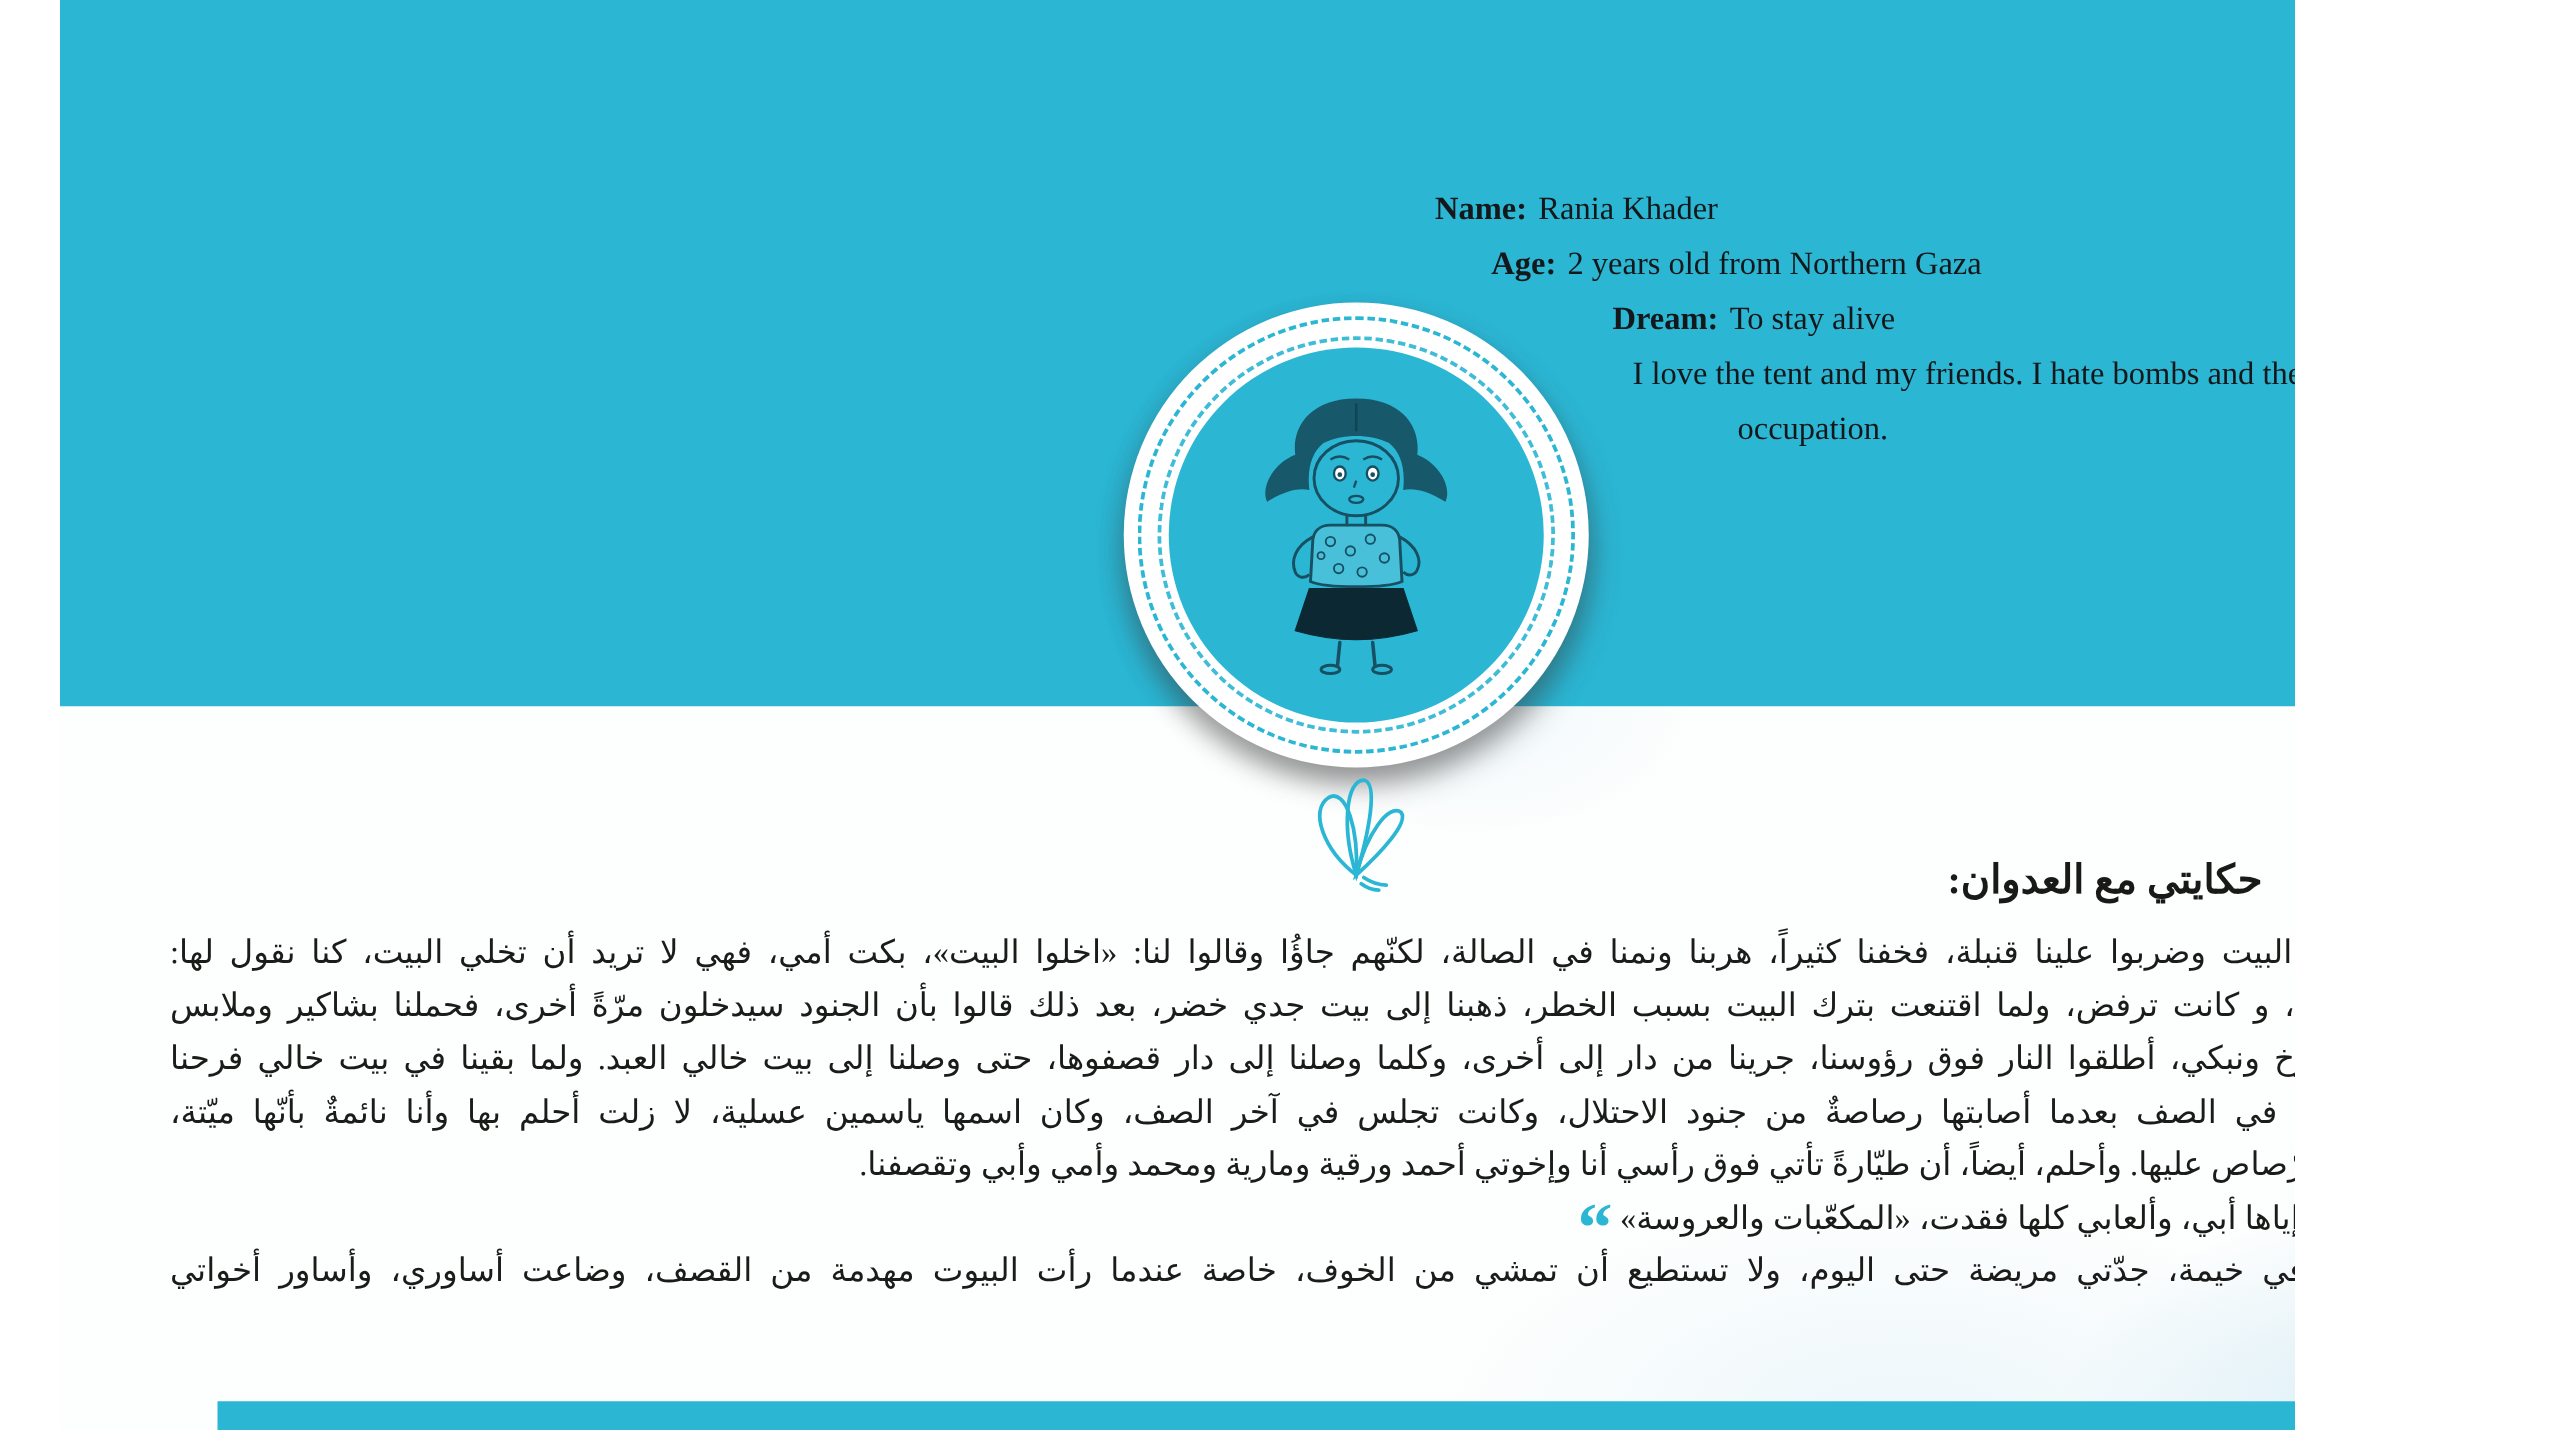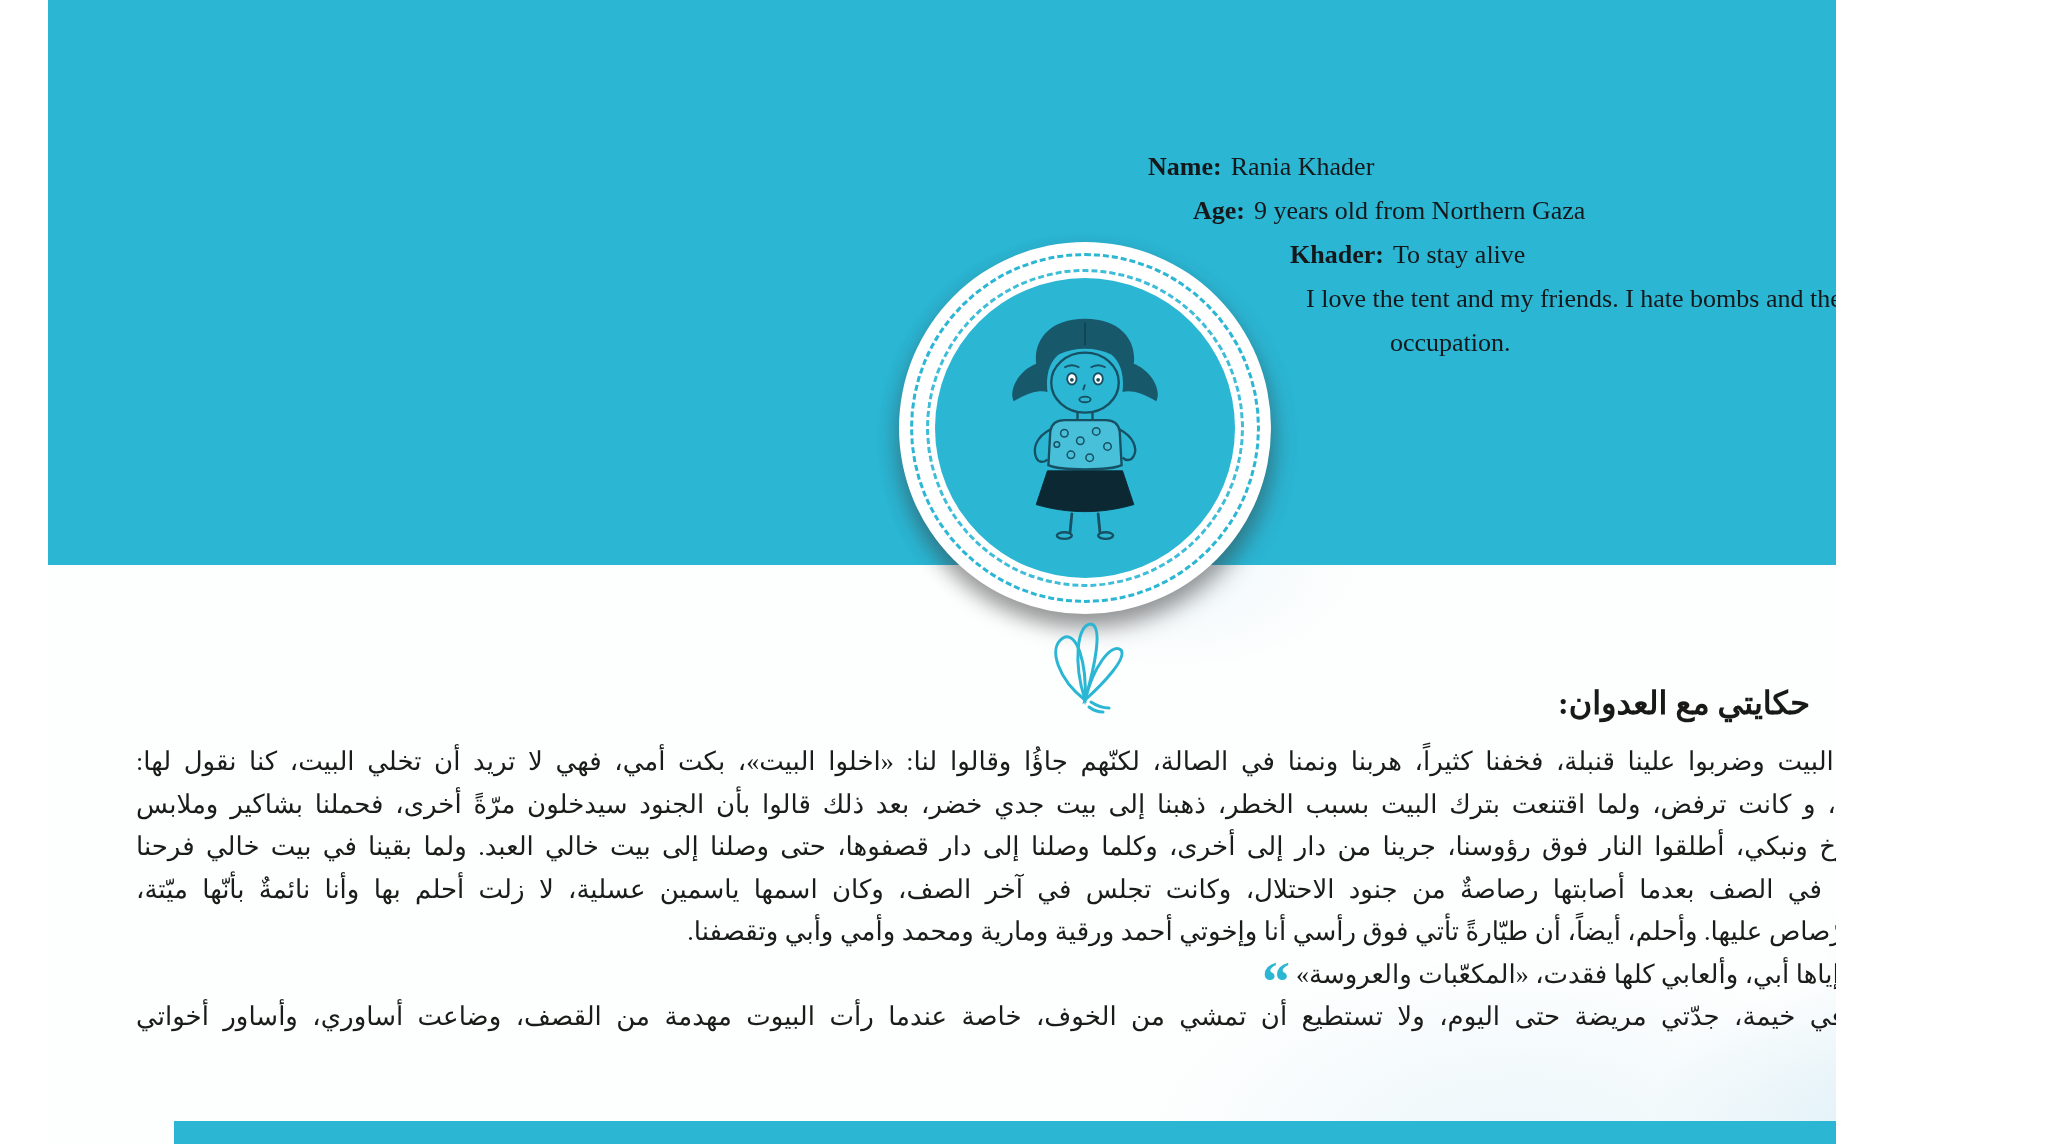--- a/index.html
+++ b/index.html
@@ -108,24 +108,24 @@
     <path d="M52,98 C60,66 78,40 88,48 C94,56 72,80 52,98 Z"></path>
     <path d="M58,100 C64,104 70,106 76,106"></path>
     <path d="M56,105 C60,108 66,110 70,110"></path>
   </svg>
 
   <div class="profile-en">
     <div class="en-line en1">
       <span class="lbl">Name:</span><span>Rania Khader</span>
     </div>
     <div class="en-line en2">
-      <span class="lbl">Age:</span><span>9 years old from Northern Gaza</span>
+      <span class="lbl">Age:</span><span>2 years old from Northern Gaza</span>
     </div>
     <div class="en-line en3">
-      <span class="lbl">Khader:</span><span>To stay alive</span>
+      <span class="lbl">Dream:</span><span>To stay alive</span>
     </div>
     <div class="en-line en4">I love the tent and my friends. I hate bombs and the</div>
     <div class="en-line en5">occupation.</div>
   </div>
 
   <div class="profile-ar">
     
     
     
     

